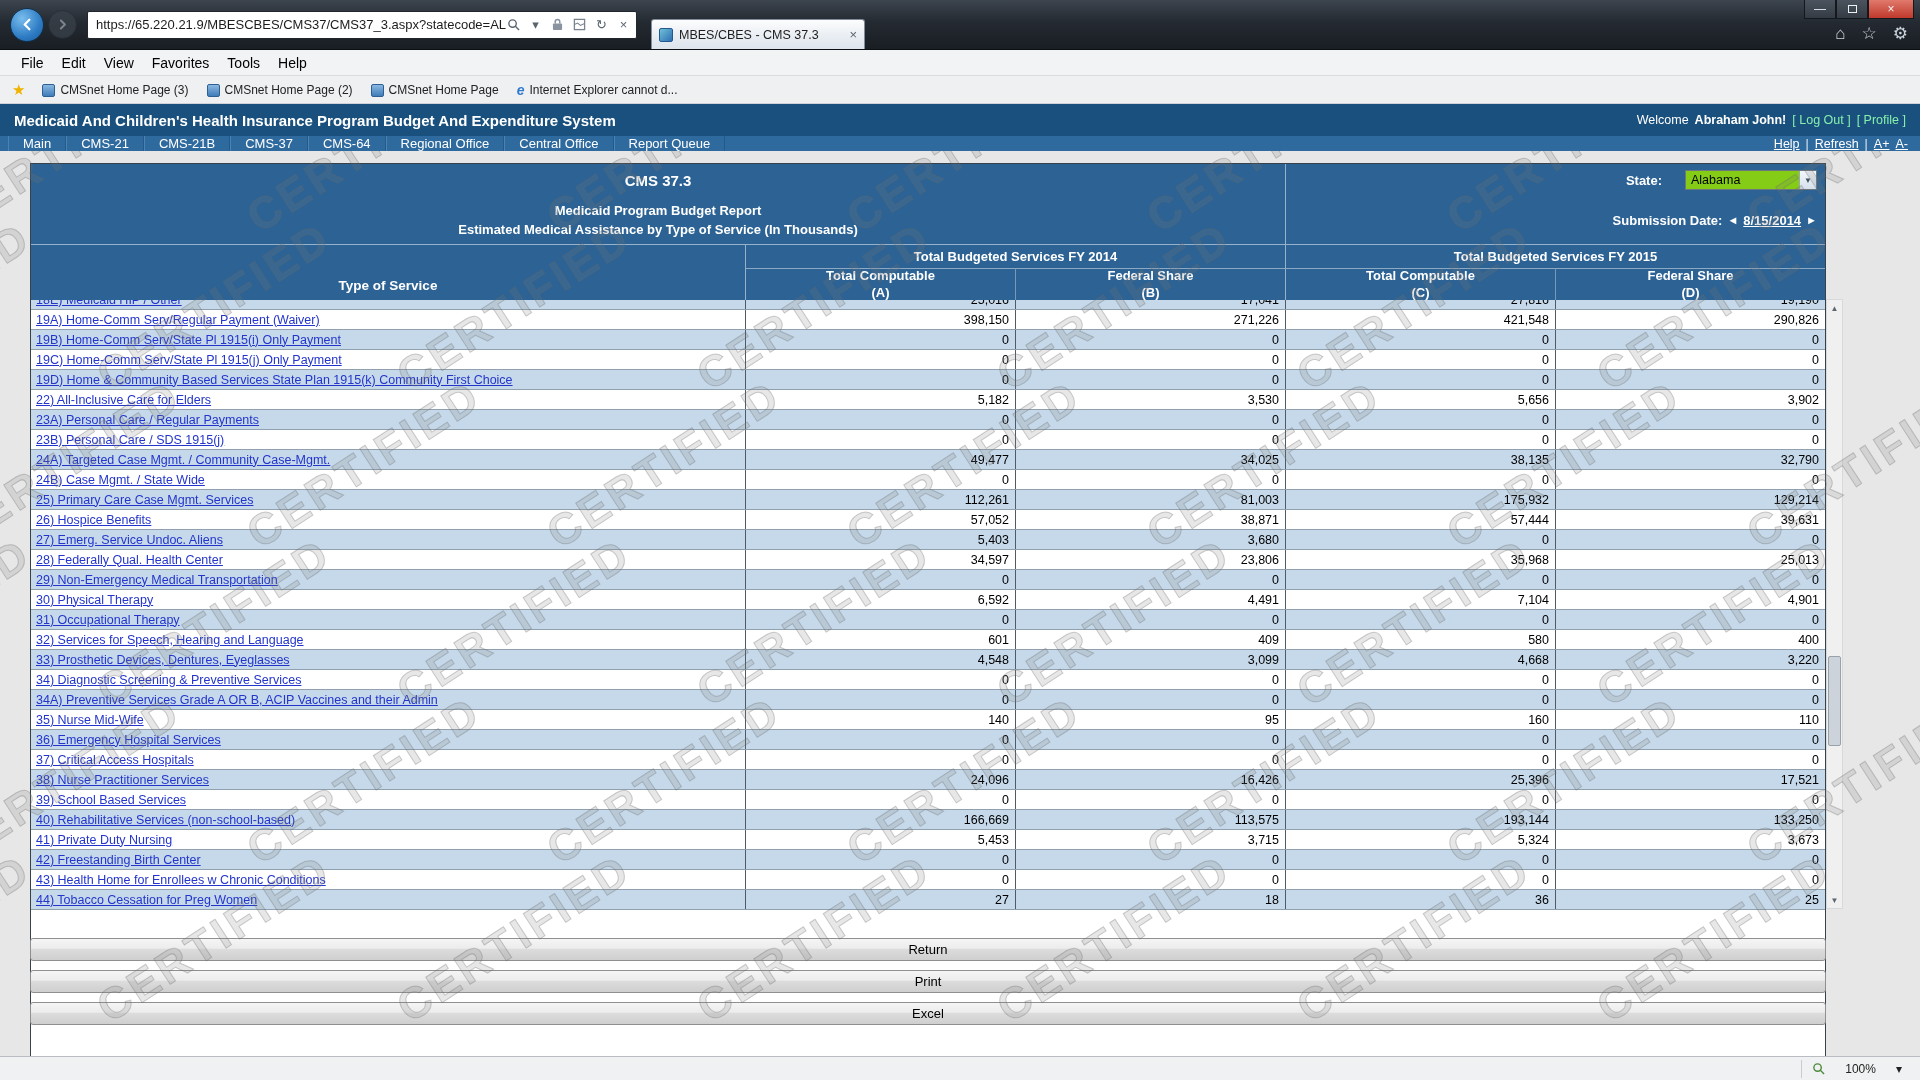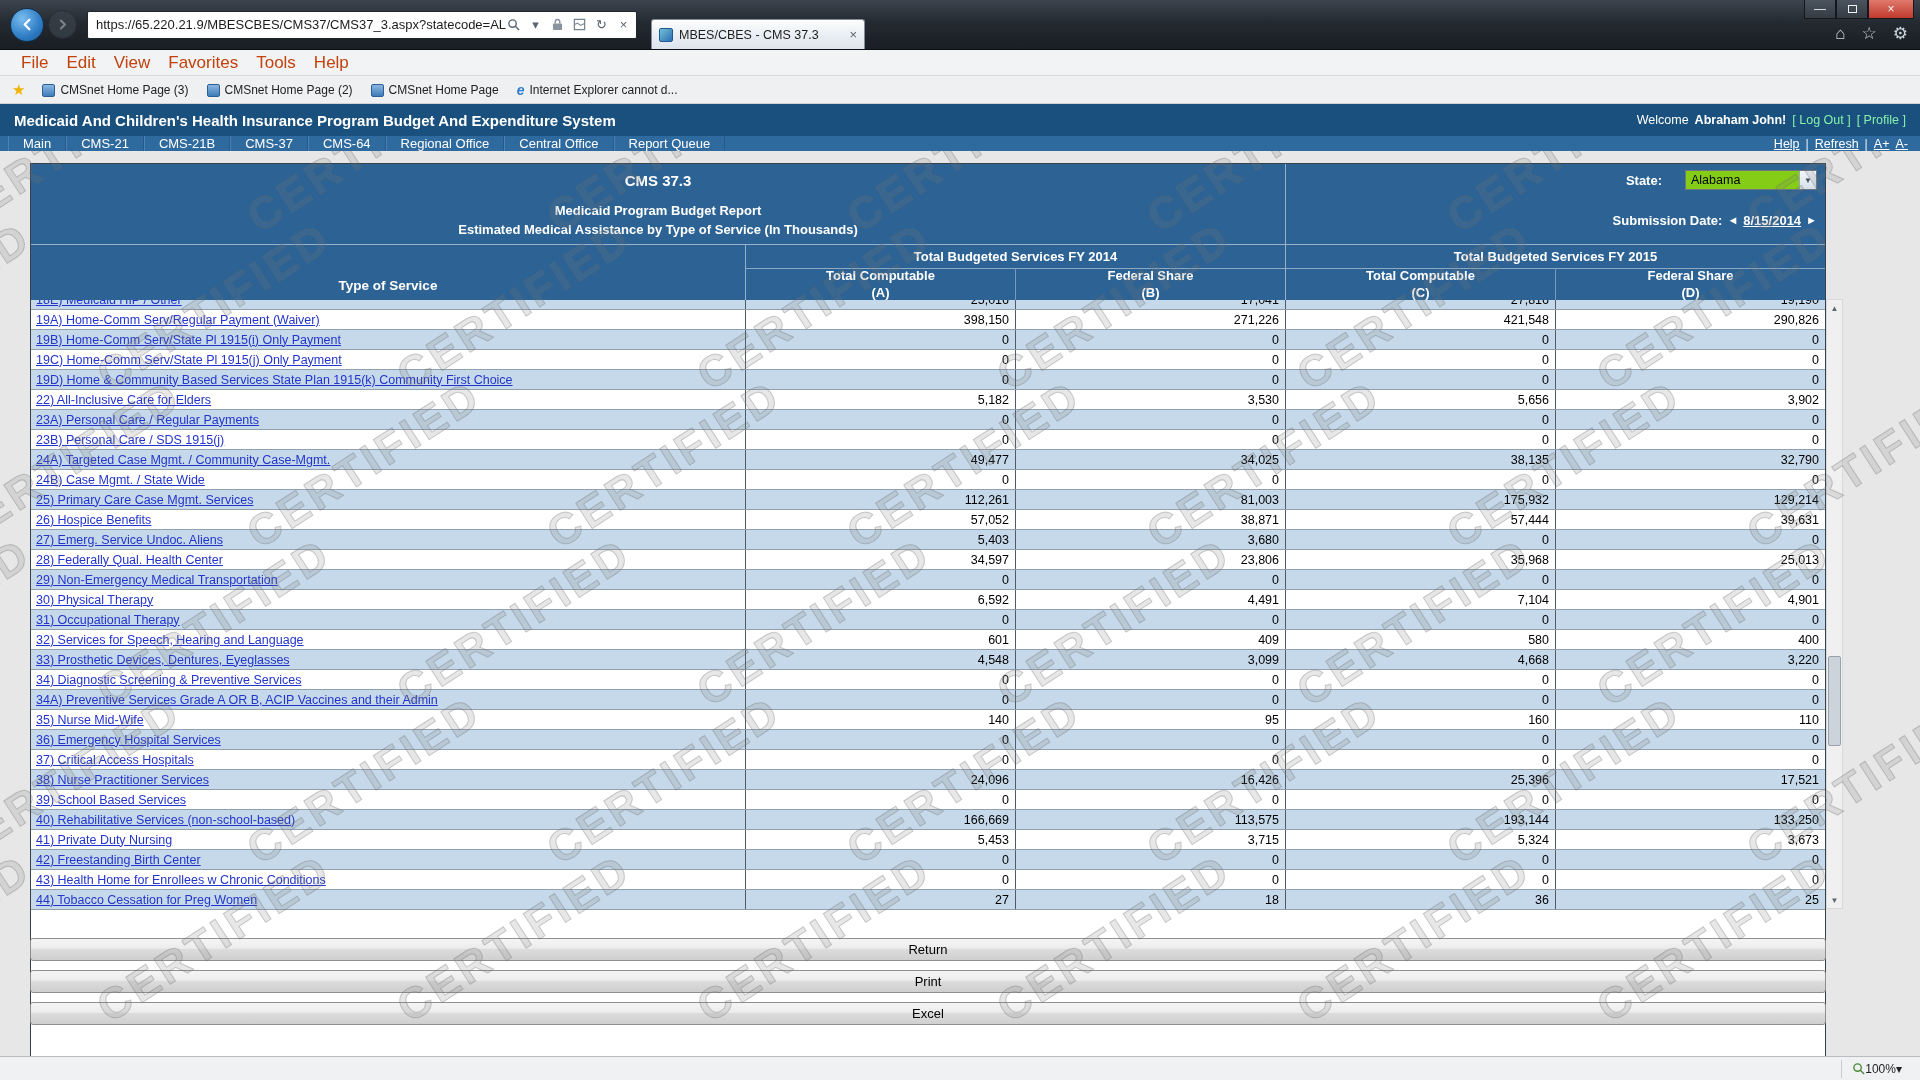--- a/index.html
+++ b/index.html
@@ -26,21 +26,21 @@
   .tab-close{ color:#5b636b; font-size:13px; line-height:1;}
   .titlebar-right{ position:absolute; right:12px; bottom:5px; display:flex; gap:16px; align-items:center; color:#cbd4dc; font-size:17px;}
   .winbtns{ position:absolute; top:0; right:6px; display:flex;}
   .winbtn{ width:32px;height:19px; display:flex;align-items:center;justify-content:center; color:#eef1f4; font-size:12px;
     background:linear-gradient(#4b545e,#343b43); border:1px solid #14181d; border-top:none;}
   .winbtn .maxbox{ width:9px;height:8px;border:1px solid #eef1f4; display:inline-block;}
   .winbtn.close{ width:46px; background:linear-gradient(#e0796c,#bf392c); }
 
   
   .menubar{ height:26px; flex:0 0 auto; background:#f2f3f4; border-bottom:1px solid #d9dbde; display:flex; align-items:center; padding-left:12px;}
-  .menu-item{ font-size:17px; color:#c2410c; padding:4px 9px;}
+  .menu-item{ font-size:14px; color:#000000; padding:4px 9px;}
   .favbar{ height:28px; flex:0 0 auto; background:#eef0f2; border-bottom:1px solid #cfd3d7; display:flex; align-items:center; padding-left:10px;}
   .fav-add{ color:#f0b400; font-size:15px; padding:0 8px 0 2px;}
   .fav-item{ display:flex; align-items:flex-end; gap:5px; font-size:12px; color:#222; padding:3px 9px;}
   .pgicon{ width:13px;height:13px; border-radius:2px; background:linear-gradient(#8ab8e2,#3f7cb8); border:1px solid #2d5f93;}
   .ieicon{ color:#2f7ad1; font-weight:bold; font-style:italic; font-size:14px; line-height:1;}
 
   
   .appheader{ height:32px; flex:0 0 auto; background:#19507d; color:#fff; display:flex; align-items:center; justify-content:space-between; padding:0 14px;}
   .apptitle{ font-size:15px; font-weight:bold;}
   .welcome{ font-size:12.5px; display:flex; gap:6px; align-items:center;}
@@ -99,21 +99,21 @@
   .varrow{ height:16px; flex:0 0 auto; display:flex; align-items:center; justify-content:center; font-size:8px; color:#5d666e; cursor:pointer;}
   .vtrack{ flex:1; position:relative;}
   .vthumb{ position:absolute; left:1px; right:1px; top:340px; height:90px; background:#cdd3da; border:1px solid #99a2ab; border-radius:2px; cursor:pointer;}
 
   .btnrow{ position:absolute; left:30px; top:787px; width:1796px; display:flex; justify-content:center; gap:9px; z-index:1;flex-direction:column;}
   .wbtn{ min-width:52px; padding:3px 13px; font-size:13px; color:#000; text-align:center; cursor:pointer;
     background:linear-gradient(#f5f5f5,#ececec 45%,#dddddd 46%,#cfcfcf); border:1px solid #8e8f8f; border-radius:3px;}
 
   
   .statusbar{ height:24px; flex:0 0 auto; background:#f0f1f2; border-top:1px solid #b9bdc1; display:flex; align-items:center; justify-content:flex-end; padding-right:8px;}
-  .zoomctl{ display:flex; align-items:center; gap:0; font-size:12px; color:#222; border-left:1px solid #c8ccd0; padding:2px 10px; cursor:pointer;}
+  .zoomctl{ display:flex; align-items:center; gap:20px; font-size:12px; color:#222; border-left:1px solid #c8ccd0; padding:2px 10px; cursor:pointer;}
 </style>
 </head>
 <body>
 
 <div class="window">
 
   <div class="titlebar">
     <div class="btn-back">
       <svg width="15" height="15" viewBox="0 0 16 16">
           <path d="M10 3 L5 8 L10 13" stroke="#ffffff" stroke-width="2.4" fill="none" stroke-linecap="round" stroke-linejoin="round"></path>

